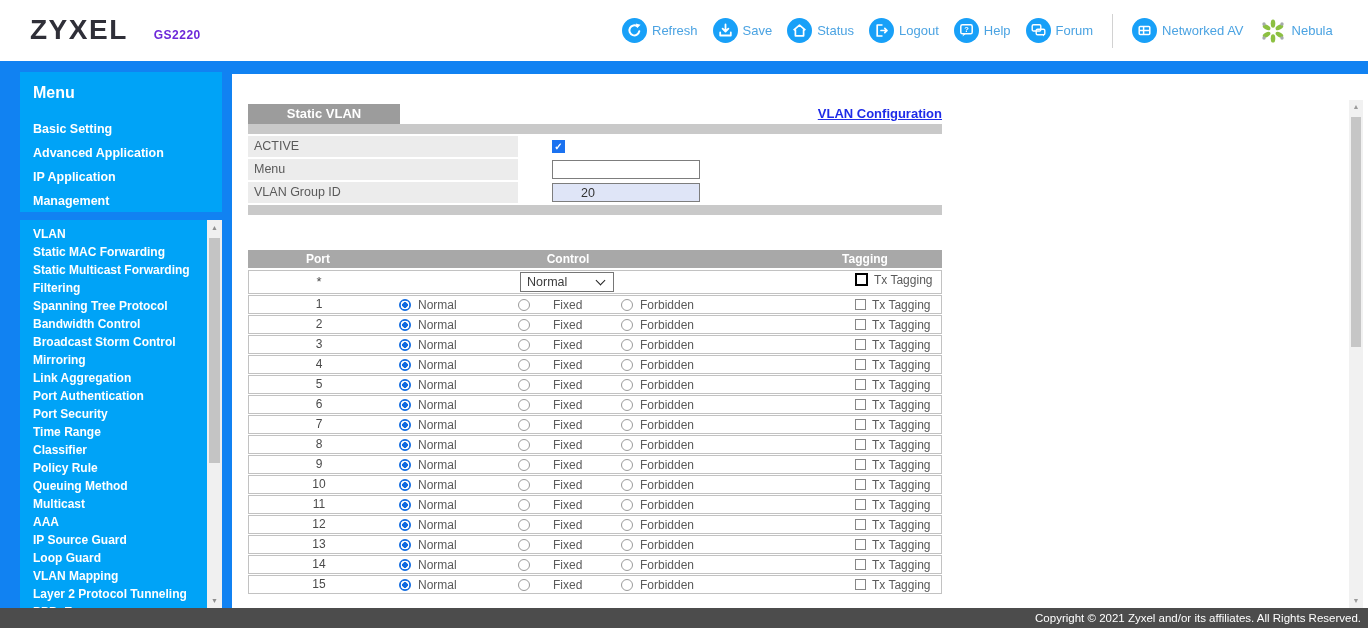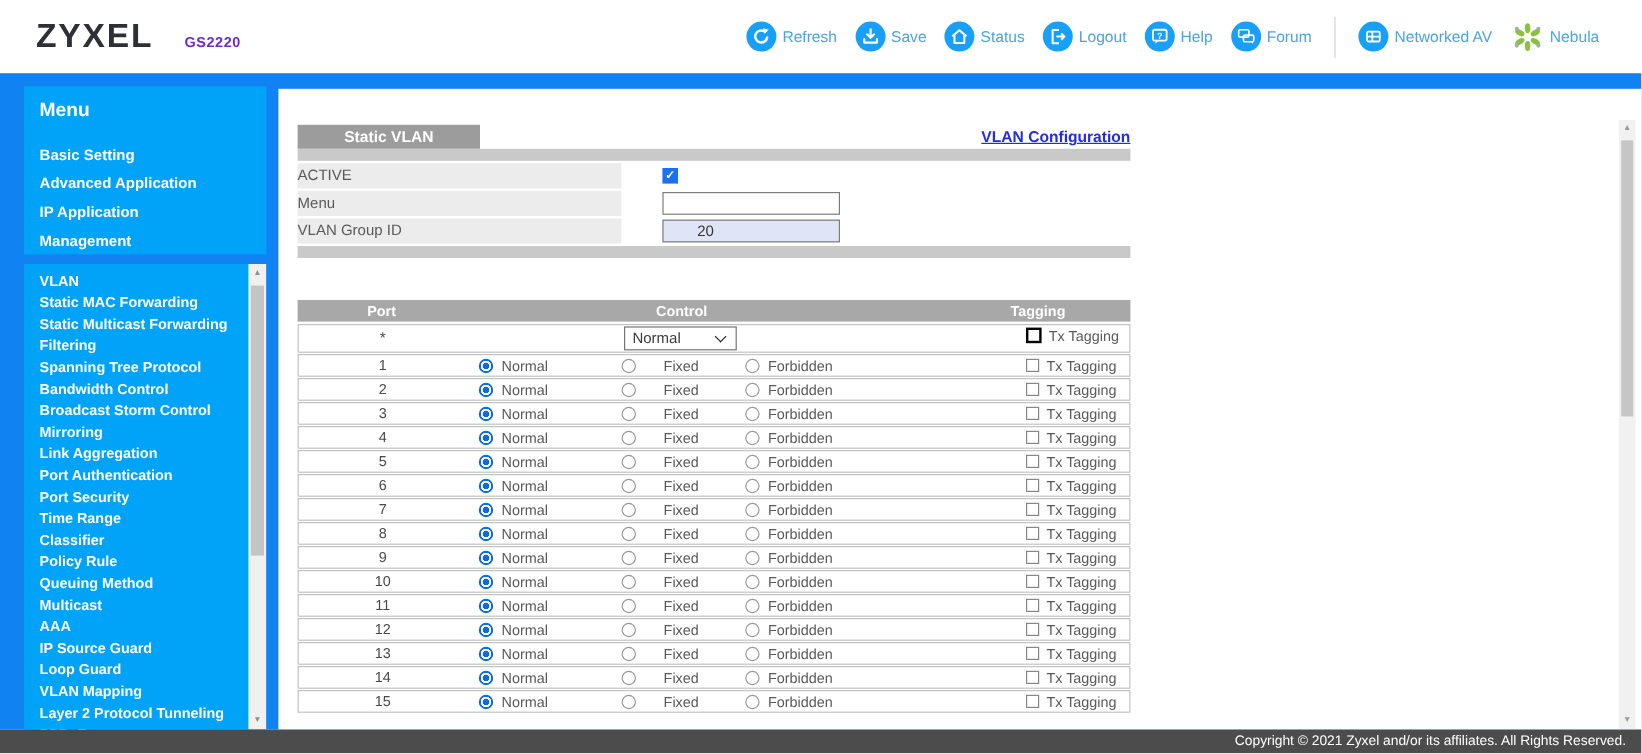--- a/index.html
+++ b/index.html
@@ -33,21 +33,21 @@
 
   
   .content { position:absolute; left:232px; top:74px; width:1136px; height:534px; background:#fff; overflow:hidden; }
   .tab { position:absolute; left:16px; top:30px; width:152px; height:20px; background:#9c9c9c;
          color:#fff; font-size:13px; font-weight:700; text-align:center; line-height:20px; }
   .vlan-link { position:absolute; right:426px; top:32px; font-size:13px; font-weight:700; color:#1f2ce8; text-decoration:underline; cursor:pointer; }
 
   .form-table { position:absolute; left:16px; top:50px; width:694px; }
   .gray-bar { height:10px; background:#c9c9c9; margin-bottom:2px; }
   .frow { display:flex; height:21px; margin-bottom:2px; }
-  .frow .lbl { width:270px; background:#ececec; font-size:12.5px; color:#5a5a5a; line-height:21px; padding-left:0; }
+  .frow .lbl { width:270px; background:#ececec; font-size:12.5px; color:#5a5a5a; line-height:21px; padding-left:6px; }
   .frow .val { flex:1; background:#fff; display:flex; align-items:center; padding-left:34px; }
   .tinput { width:148px; height:19px; border:1px solid #7d7d7d; font-size:12.5px; color:#333; padding:0 3px; font-family:"Liberation Sans",sans-serif; }
   .tinput.hl { background:#dfe5f7;padding-left:28px; }
 
   .port-table { position:absolute; left:16px; top:176px; width:694px; }
   .thead { position:relative; height:18px; background:#a8a8a8; margin-bottom:2px; }
   .thead span { position:absolute; top:0; font-size:12px; font-weight:700; color:#fff; text-align:center; line-height:18px; }
   .th-port { left:0; width:140px; }
   .th-control { left:140px; width:360px; }
   .th-tagging { left:540px; width:154px; }
@@ -71,21 +71,21 @@
   .cb.checked { width:13px; height:13px; border:none; background:#1b72f0; color:#fff; font-size:10px; font-weight:700;
                 text-align:center; line-height:13px; flex-basis:13px; }
   .cblabel { font-size:12px; color:#5a5a5a; margin-left:6px; white-space:nowrap; }
 
   .content-scroll { position:absolute; right:5px; top:26px; width:14px; height:508px; background:#f1f1f1; }
   .content-scroll .arrow { position:absolute; left:0; width:14px; height:14px; font-size:7px; color:#9b9b9b; text-align:center; line-height:14px; }
   .content-scroll .thumb { position:absolute; left:2px; top:17px; width:10px; height:230px; background:#c6c6c6; }
 
   
   .footer { position:absolute; left:0; top:608px; width:1368px; height:20px; background:#4c4c4c;
-            color:#fff; font-size:11.5px; text-align:right; line-height:20px; padding-right:13px; }
+            color:#fff; font-size:11.5px; text-align:right; line-height:20px; padding-right:7px; }
 </style>
 </head>
 <body>
 
 <div class="stage">
 
   <div class="header">
     <div class="brand">
       <span class="logo">ZYXEL</span>
       <span class="model">GS2220</span>

